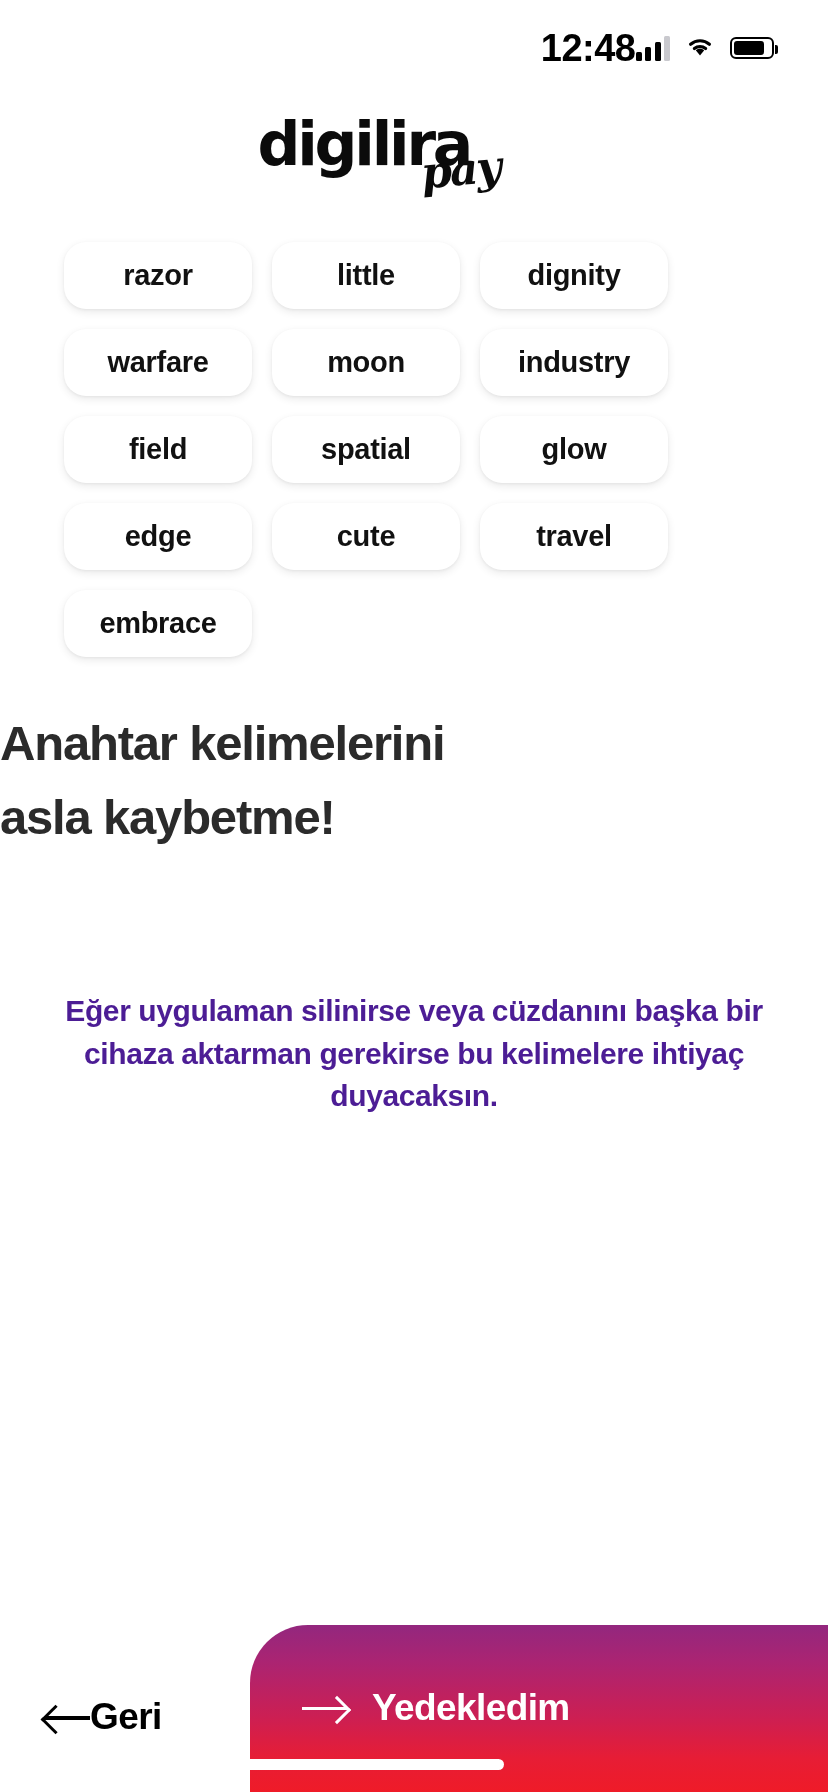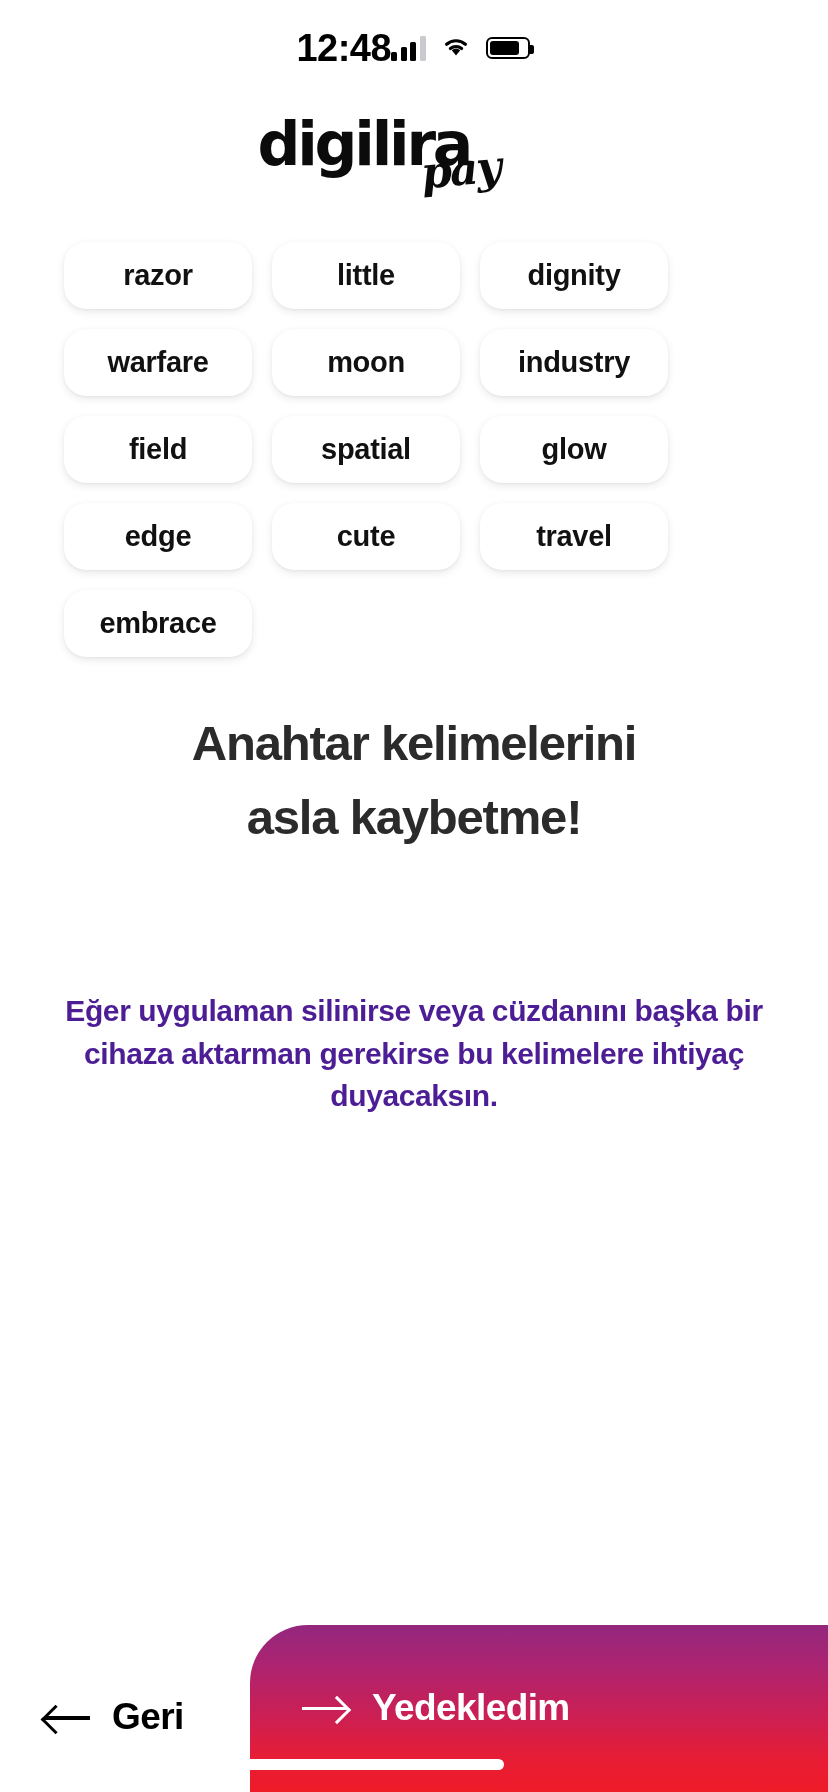--- a/index.html
+++ b/index.html
@@ -5,21 +5,21 @@
   * { margin:0; padding:0; box-sizing:border-box; }
   html,body{ background:#fff; }
   body{
     width:828px; height:1792px; position:relative; overflow:hidden;
     font-family:"Liberation Sans", sans-serif; background:#ffffff;
   }
 
   
   .statusbar{
     position:absolute; top:0; left:0; width:828px; height:96px;
-    display:flex; align-items:center; justify-content:center;
+    display:flex; align-items:center; justify-content:flex-end;
     padding:0 54px 0 52px;
   }
   .sb-time{ font-size:38px; font-weight:600; color:#000; letter-spacing:-.5px; }
   .sb-right{ display:flex; align-items:center; gap:14px; }
   .sig{ display:flex; align-items:flex-end; gap:3.5px; height:26px; }
   .sig i{ display:block; width:6px; background:#000; border-radius:1.5px; }
   .sig i:nth-child(1){ height:9px; }
   .sig i:nth-child(2){ height:14px; }
   .sig i:nth-child(3){ height:19px; }
   .sig i:nth-child(4){ height:25px; background:#c9c9ce; }
@@ -57,21 +57,21 @@
     height:67px; background:#ffffff; border-radius:22px;
     display:flex; align-items:center; justify-content:center;
     box-shadow:0 3px 9px rgba(0,0,0,.085), 0 1px 3px rgba(0,0,0,.05);
     font-size:29px; font-weight:600; color:#111; letter-spacing:-.3px;
     white-space:nowrap;
   }
 
   
   .headline{
     position:absolute; top:706px; left:0; width:828px;
-    text-align:center; font-size:49px; font-weight:700; color:#2b2b2b;
+    font-size:49px; font-weight:700; color:#2b2b2b;
     line-height:1.52; letter-spacing:-1.2px;
   }
   .subtext{
     position:absolute; top:990px; left:24px; width:780px;
     text-align:center; font-size:30px; font-weight:600; color:#4c1d95;
     line-height:1.42; letter-spacing:-.4px;
   }
 
   
   .cta{
@@ -86,21 +86,21 @@
     display:flex; align-items:center; gap:24px;
     color:#fff; font-size:37px; font-weight:600; letter-spacing:-.6px;
   }
   .arrow-r{ display:inline-block; width:46px; height:24px; position:relative; }
   .arrow-r::before{ content:""; position:absolute; left:0; top:11px; width:46px; height:3.4px; background:#fff; }
   .arrow-r::after{ content:""; position:absolute; right:1px; top:4px; width:17px; height:17px;
     border-top:3.4px solid #fff; border-right:3.4px solid #fff; transform:rotate(45deg); }
 
   .back{
     position:absolute; left:44px; top:1696px;
-    display:flex; align-items:center; gap:22px;
+    display:flex; align-items:center; 
     font-size:37px; font-weight:700; color:#000; letter-spacing:-.6px;
   }
   .arrow-l{ display:inline-block; width:46px; height:24px; position:relative; }
   .arrow-l::before{ content:""; position:absolute; left:0; top:11px; width:46px; height:3.8px; background:#000; }
   .arrow-l::after{ content:""; position:absolute; left:1px; top:3.5px; width:18px; height:18px;
     border-bottom:3.8px solid #000; border-left:3.8px solid #000; transform:rotate(45deg); }
 
   .home-ind{
     position:absolute; left:236px; bottom:22px;
     width:268px; height:11px; border-radius:6px; background:#ffffff;

